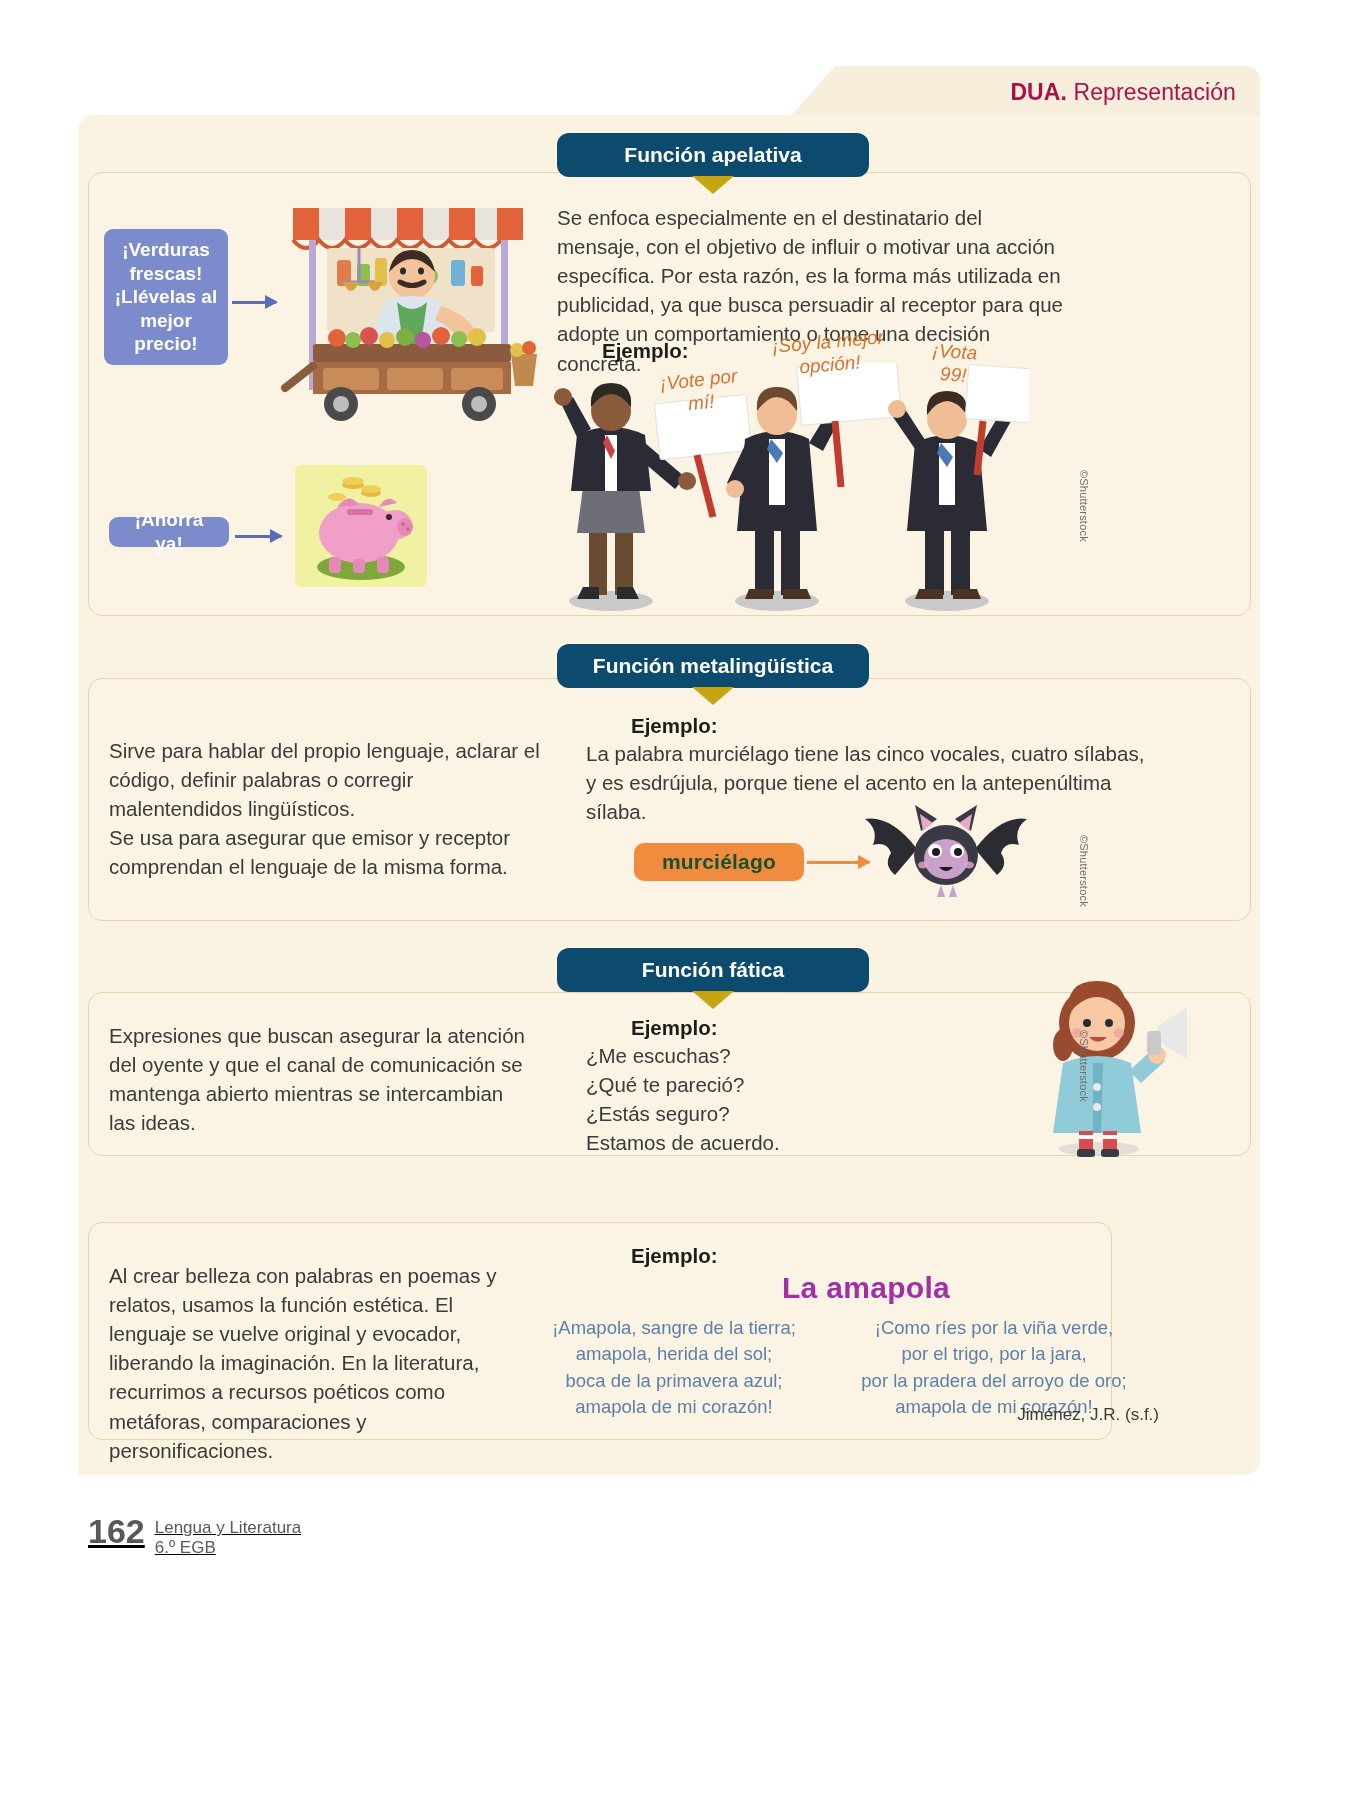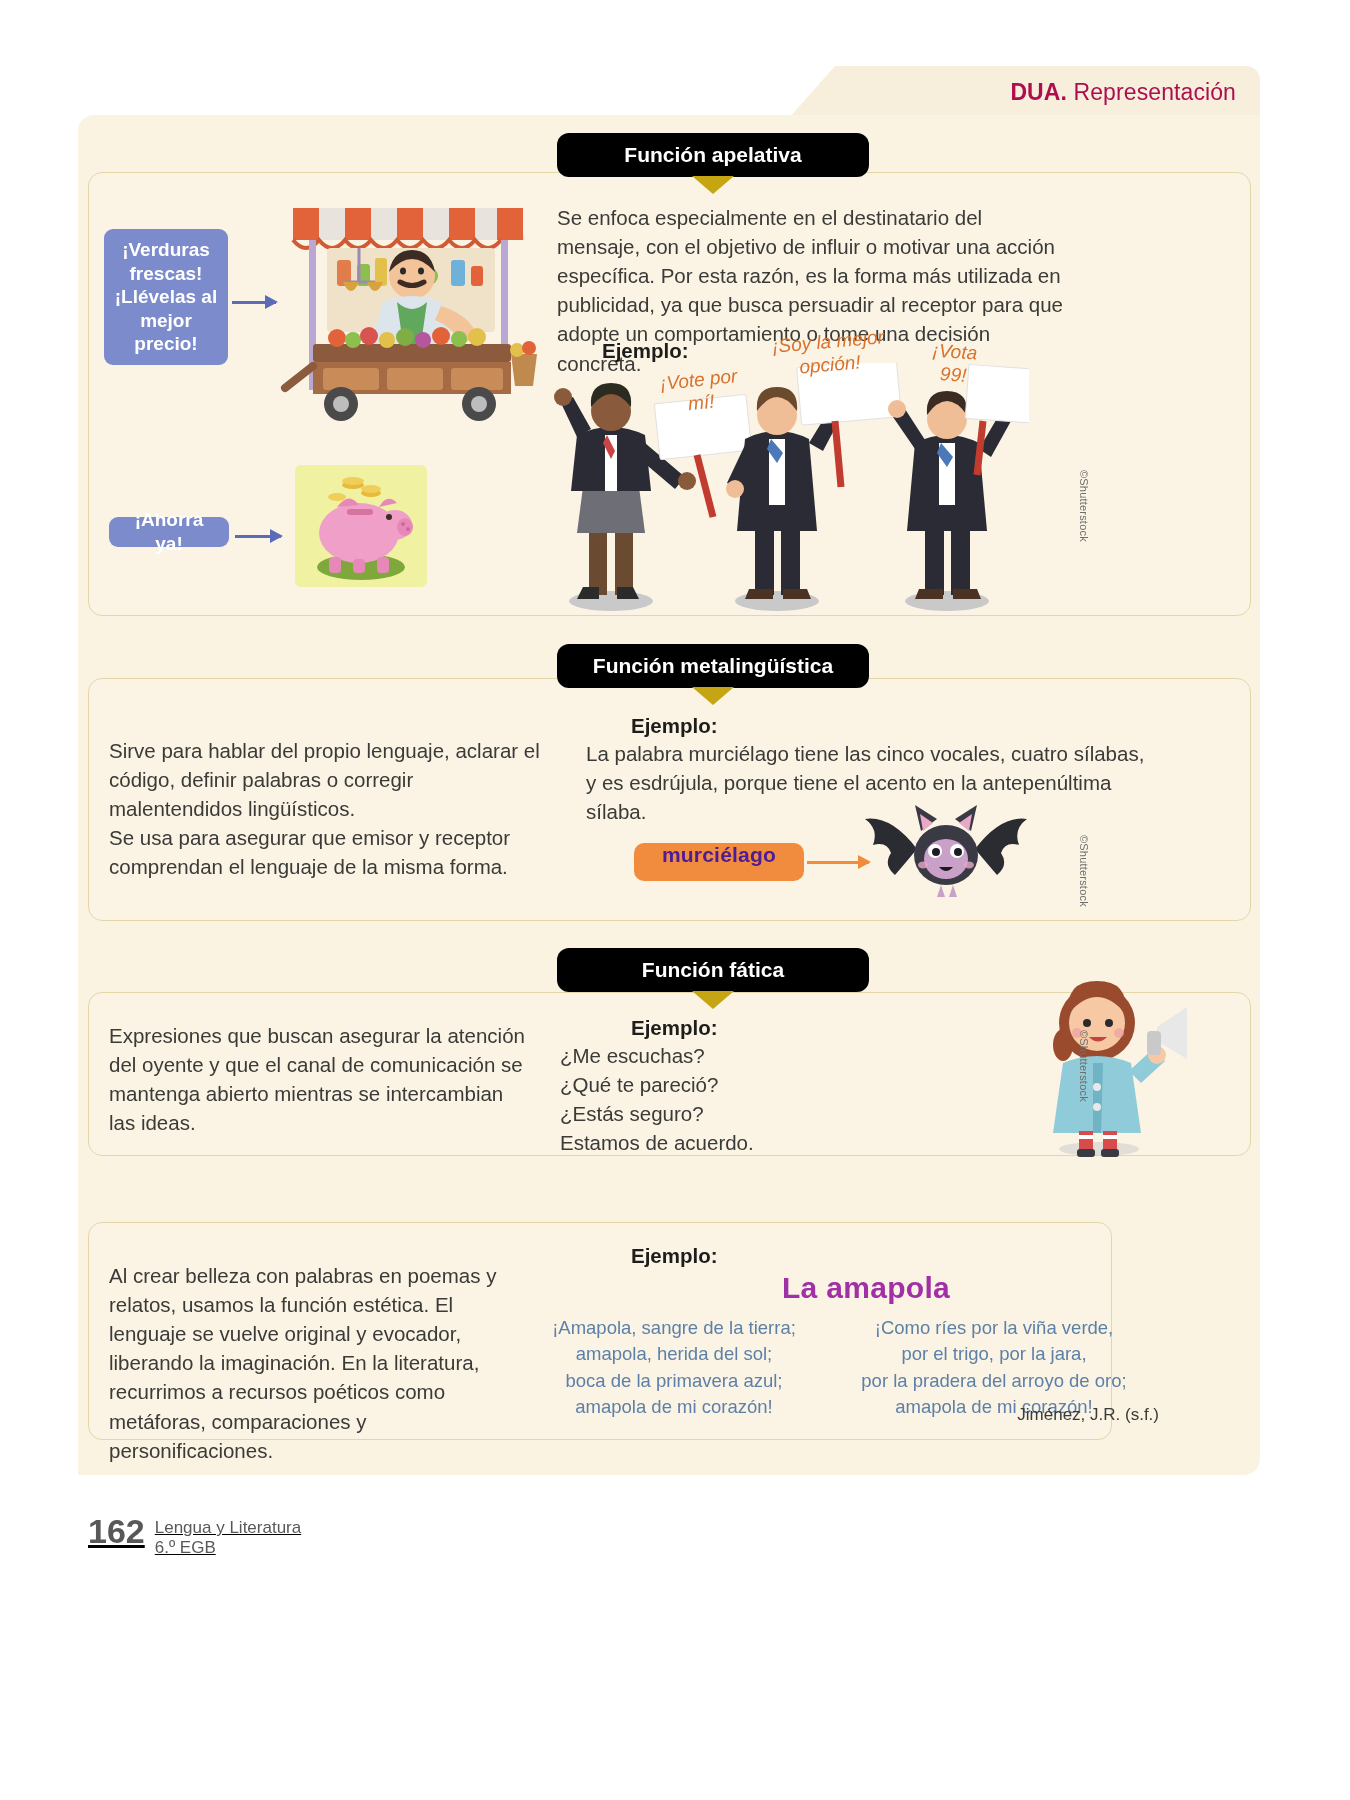--- a/index.html
+++ b/index.html
@@ -38,21 +38,21 @@
     position: absolute; left: 78px; top: 115px;
     width: 1182px; height: 1360px;
     background: #FAF3E2;
     border-top-left-radius: 16px;
     border-bottom-right-radius: 16px;
   }
 
   
   .pill {
     position: absolute;
-    background: #000000;
+    background: #0c4a6e;
     border-radius: 12px;
     height: 44px;
     display: flex; align-items: center; justify-content: center;
     color: #ffffff; font-size: 21px; font-weight: bold;
     z-index: 6;
   }
   .pill::after {
     content: ""; position: absolute; bottom: -17px; left: 50%;
     transform: translateX(-50%);
     width: 0; height: 0;
@@ -92,22 +92,22 @@
   .arrow-blue::after {
     content: ""; position: absolute; right: -2px; top: -6px;
     width: 0; height: 0; border-style: solid;
     border-width: 7.5px 0 7.5px 13px;
     border-color: transparent transparent transparent #5A6BB8;
   }
 
   
   .orange-tag {
     position: absolute; background: #F18C3F; border-radius: 10px;
-    color: #4c1d95; font-size: 21px; font-weight: bold;
-    display: flex; justify-content: center;
+    color: #14532d; font-size: 21px; font-weight: bold;
+    display: flex; align-items: center; justify-content: center;
     letter-spacing: .2px;
   }
   .arrow-orange { position: absolute; height: 3px; background: #F18C3F; }
   .arrow-orange::after {
     content: ""; position: absolute; right: -2px; top: -6px;
     width: 0; height: 0; border-style: solid;
     border-width: 7.5px 0 7.5px 13px;
     border-color: transparent transparent transparent #F18C3F;
   }
 
@@ -365,21 +365,21 @@
 
   <div class="pill" style="left:557px; top:948px; width:312px;">
     <span>Función fática</span>
   </div>
 
   <div class="card" style="left:88px; top:992px; width:1163px; height:164px;">
 
     <div class="body-text" style="position:absolute; left:20px; top:28px; width:420px;">Expresiones que buscan asegurar la atención del oyente y que el canal de comunicación se mantenga abierto mientras se intercambian las ideas.</div>
 
     <div class="body-text ejemplo" style="position:absolute; left:497px; top:20px;">Ejemplo:</div>
-    <div style="position:absolute; left:471px; top:48px;">
+    <div style="position:absolute; left:497px; top:48px;">
       <div class="body-text">¿Me escuchas?</div>
       <div class="body-text">¿Qué te pareció?</div>
       <div class="body-text">¿Estás seguro?</div>
       <div class="body-text">Estamos de acuerdo.</div>
     </div>
 
     <svg class="illus" style="left:940px; top:-22px;" width="160" height="186" viewBox="0 0 160 186">
       <ellipse cx="70" cy="178" rx="40" ry="7" fill="#CFCFCF" opacity=".6"></ellipse>
 
       <ellipse cx="68" cy="52" rx="38" ry="38" fill="#9A4B2E"></ellipse>

